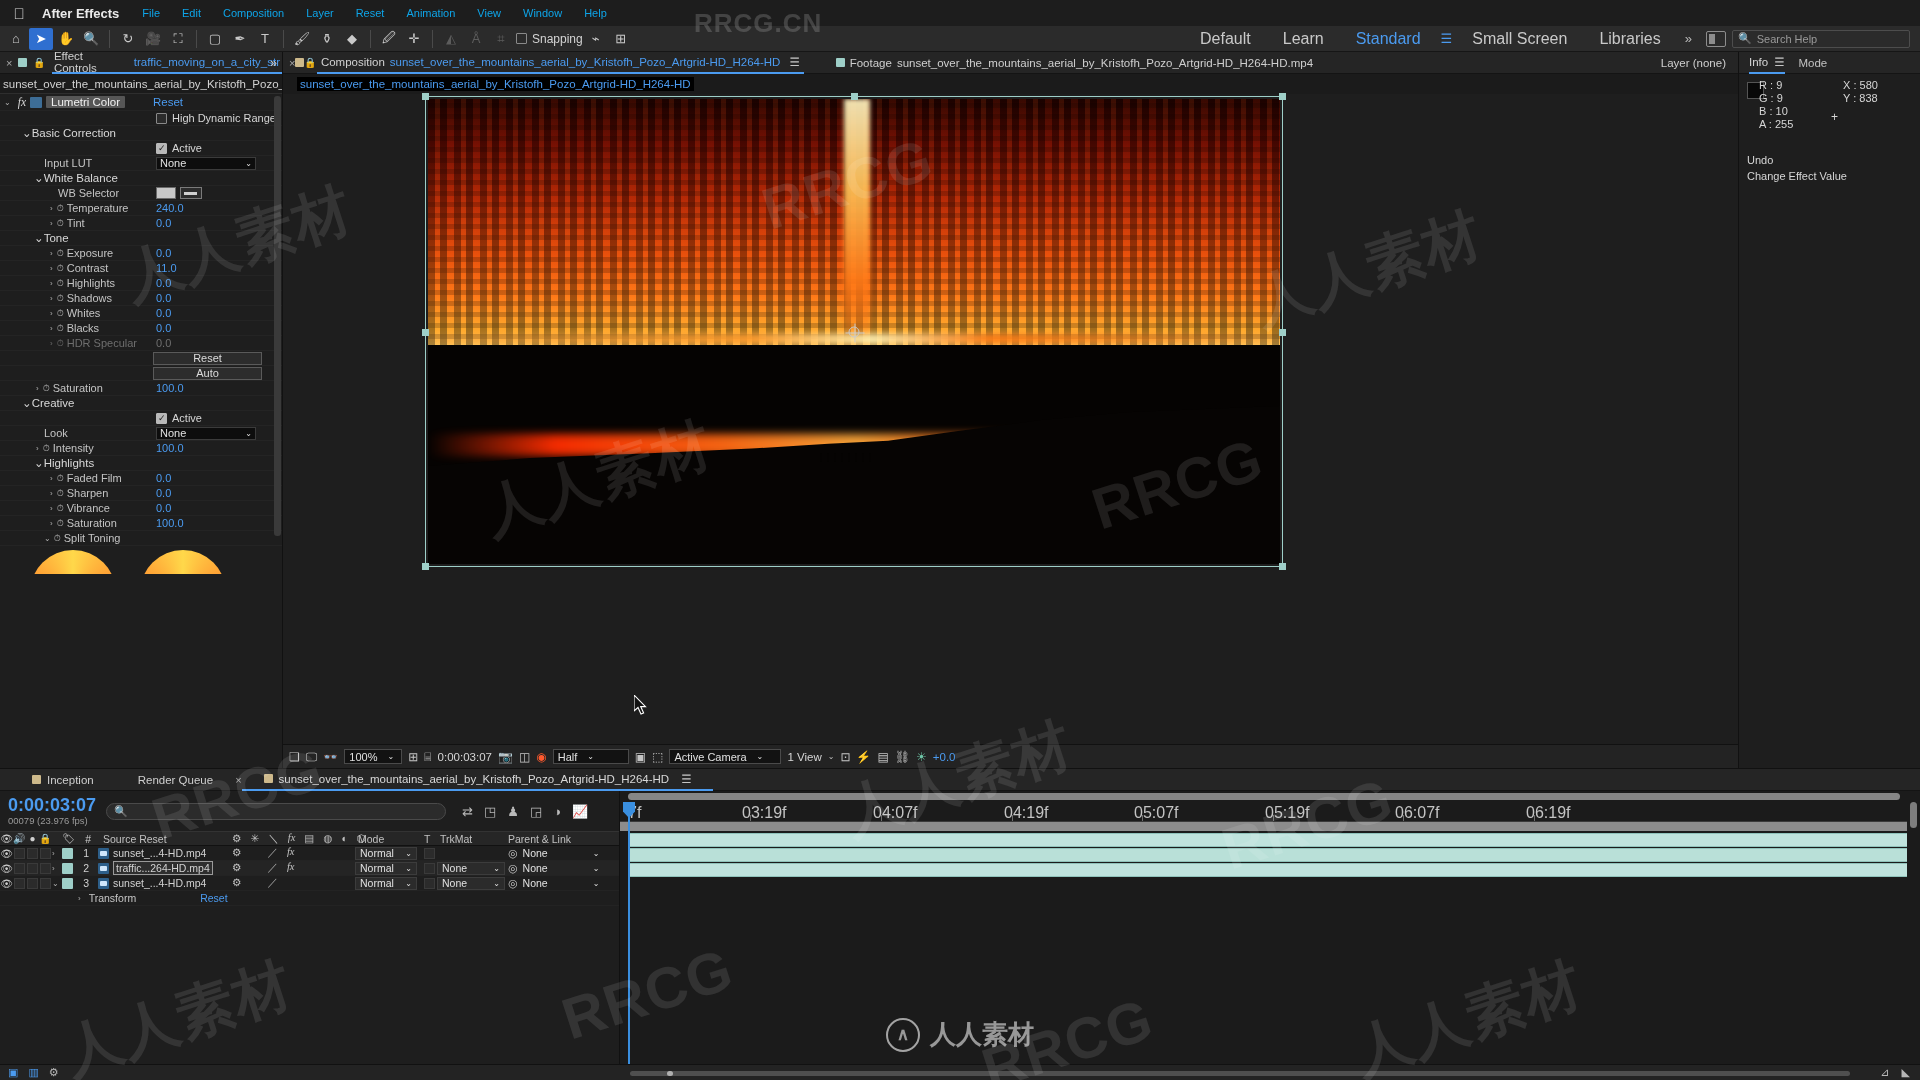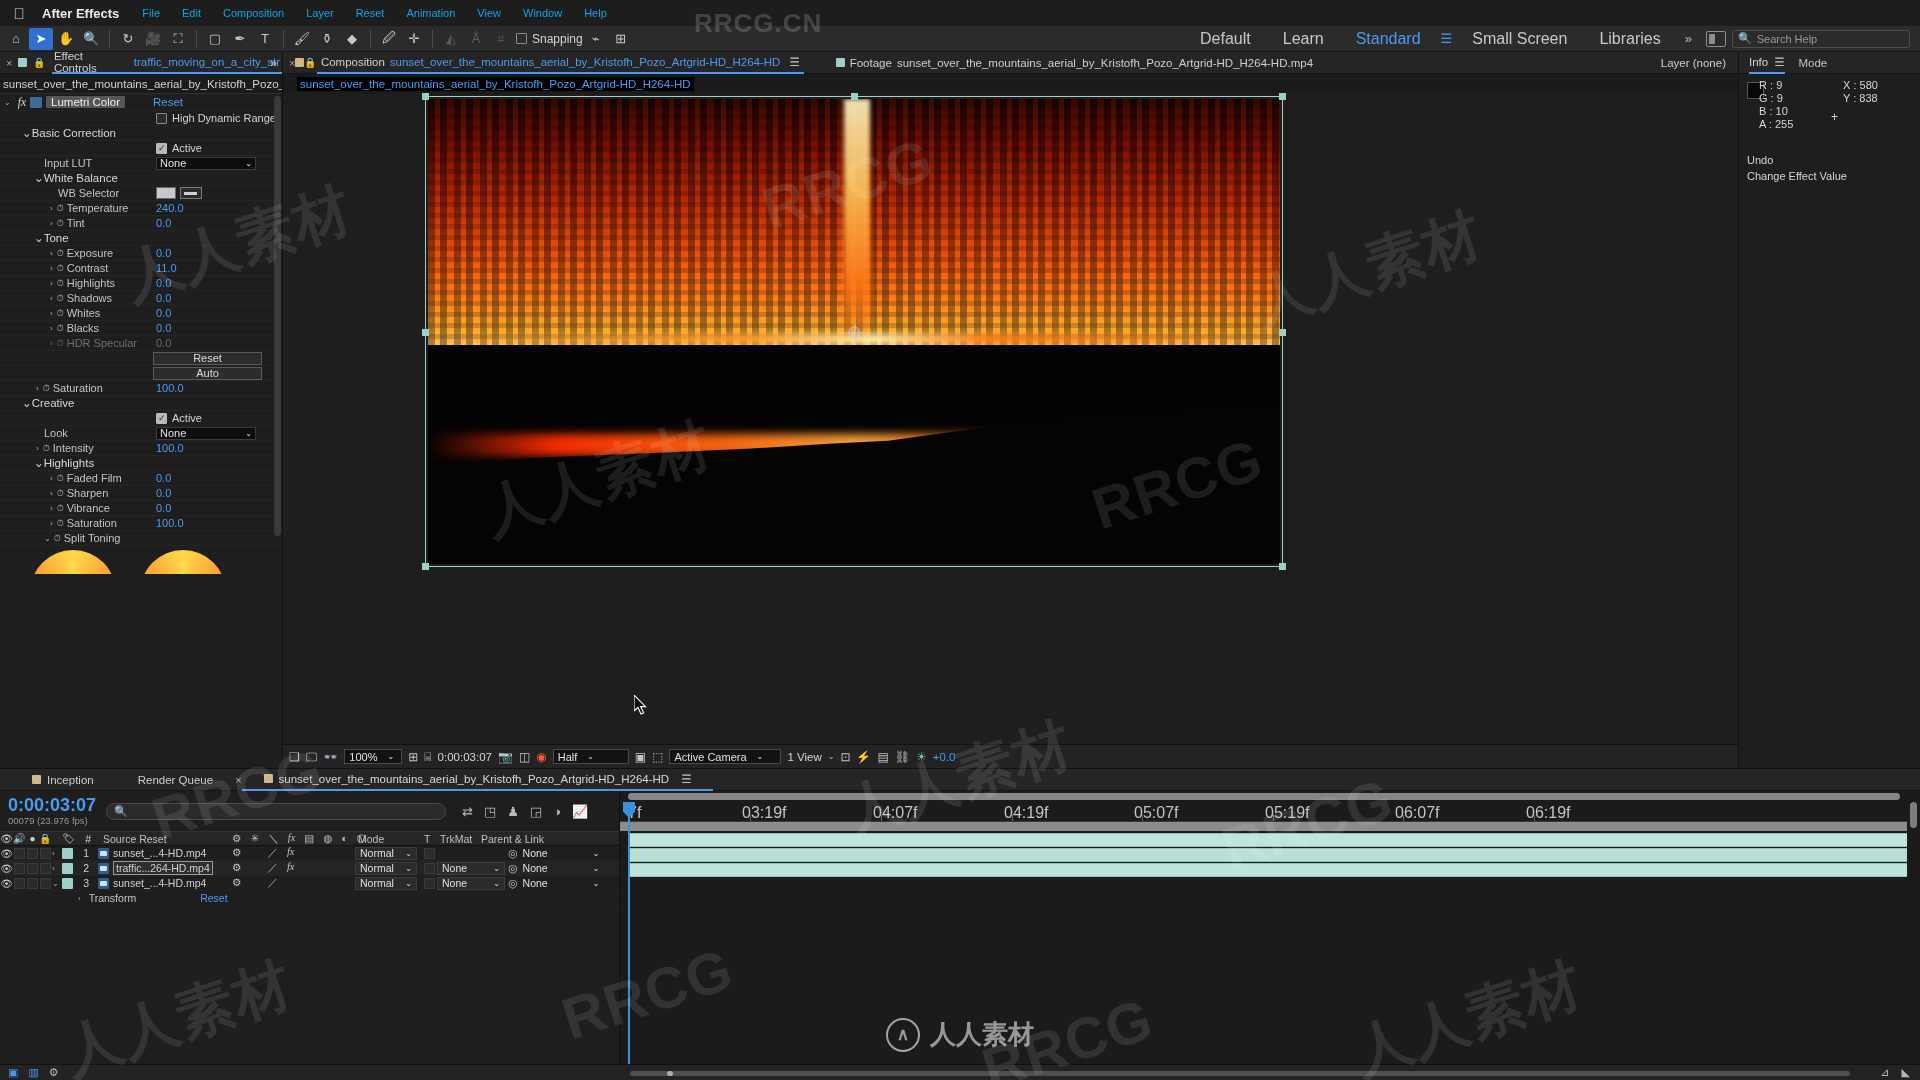--- a/index.html
+++ b/index.html
@@ -731,21 +731,21 @@
             <span>＼</span>
               <span style="font-style:italic;font-family:'Liberation Serif',serif;">fx</span>
             <span>▤</span>
               <span>◍</span>
             <span>◐</span>
               <span>⬡</span>
           </span>
           <span style="position:absolute;left:358px;">Mode</span>
           <span style="position:absolute;left:424px;">T</span>
           <span style="position:absolute;left:440px;">TrkMat</span>
-          <span style="position:absolute;left:481px;">Parent &amp; Link</span>
+          <span style="position:absolute;left:508px;">Parent &amp; Link</span>
         </div>
 
         <div class="lyr-row">
           <span class="eye">👁</span>
           <span class="tbox"></span>
           <span class="tbox"></span>
           <span class="tbox"></span>
           <span style="width:10px;color:#b0b0b0;font-size:8px;">›</span>
           <span class="lyr-sw"></span>
           <span class="lyr-num">1</span>

